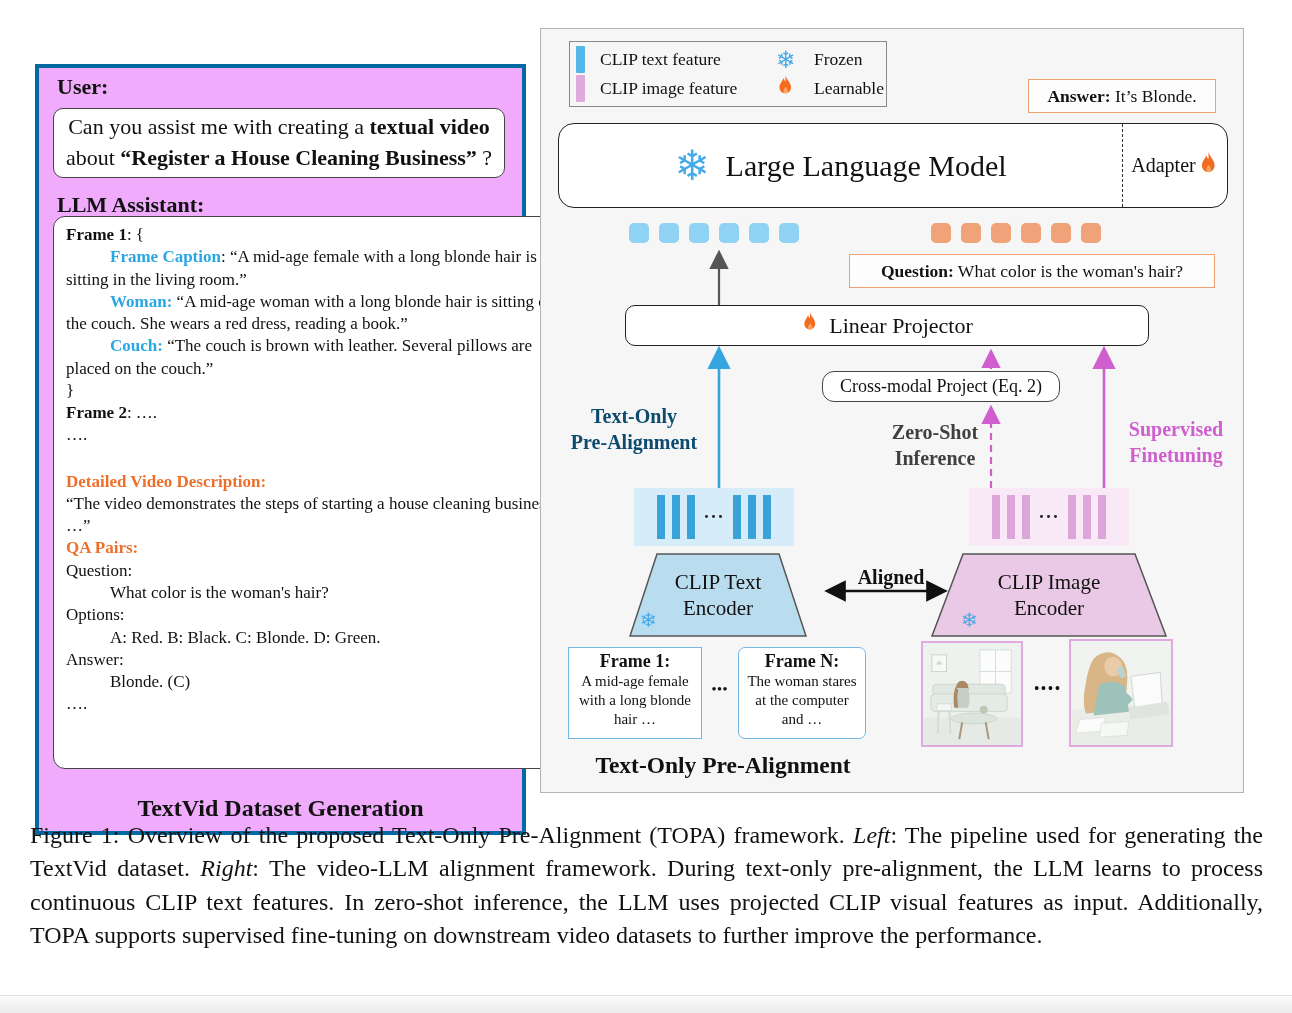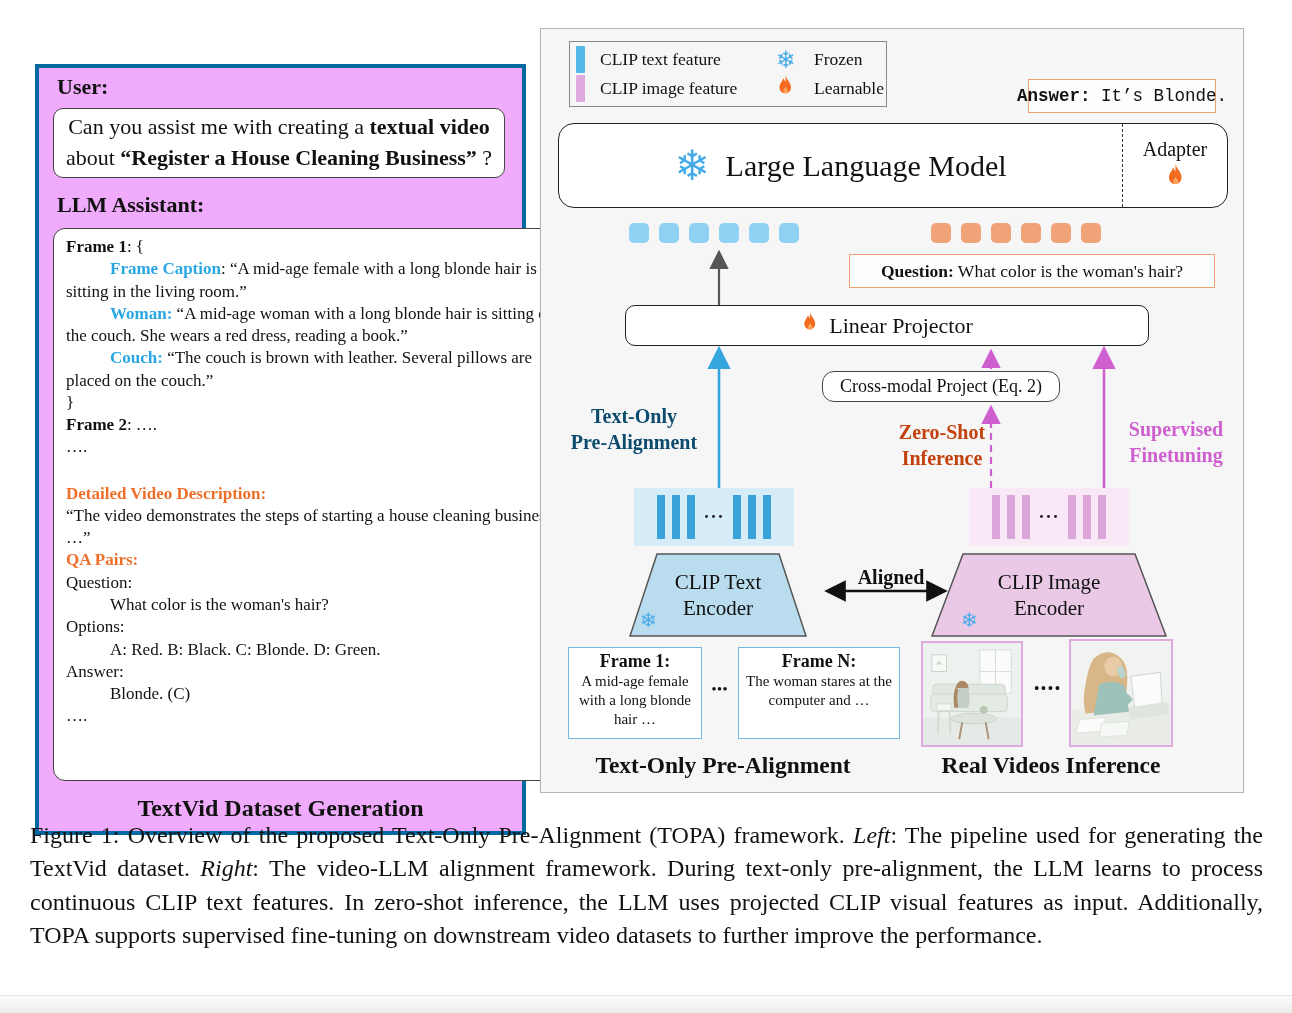--- a/index.html
+++ b/index.html
@@ -6,89 +6,89 @@
   #page{position:relative;width:1292px;height:1013px;background:#ffffff;overflow:hidden;
         font-family:"Liberation Serif",serif;color:#111;}
   .abs{position:absolute;}
 
   
   #left-panel{left:35px;top:28px;width:483px;height:763px;background:#f0abfc;border:4px solid #0369a1;margin-top:36px;}
   .panel-heading{font-weight:bold;font-size:22px;}
   .round-box{background:#fff;border:1.3px solid #444;border-radius:10px;}
   #user-box{left:14px;top:40px;width:452px;height:70px;display:flex;align-items:center;justify-content:center;
             text-align:center;font-size:22px;line-height:1.4;padding:0 8px;box-sizing:border-box;}
-  #assistant-box{left:14px;top:160px;width:518px;height:553px;border-radius:12px;padding:7px 12px 0 12px;
+  #assistant-box{left:14px;top:148px;width:518px;height:553px;border-radius:12px;padding:7px 12px 0 12px;
                  box-sizing:border-box;font-size:17px;line-height:1.31;}
   #assistant-box p{margin:0;}
   .indent{text-indent:44px;}
   .cyan{color:#29a7e2;font-weight:bold;}
   .orange{color:#ee6f2a;font-weight:bold;}
   .gap-top{margin-top:24px !important;}
   #left-title{left:0;bottom:9px;width:100%;text-align:center;font-size:24px;font-weight:bold;}
 
   
   #right-panel{left:540px;top:28px;width:702px;height:763px;background:#f6f6f6;border:1px solid #b5b5b5;}
 
   #legend{left:28px;top:12px;width:318px;height:66px;border:1px solid #8a8a8a;display:grid;
           grid-template-columns:24px 176px 38px auto;grid-template-rows:1fr 1fr;align-items:center;
           padding:3px 6px;box-sizing:border-box;font-size:17.5px;}
   .legend-bar{width:9px;height:27px;border-radius:1px;}
   .snow{font-family:"DejaVu Sans",sans-serif;color:#45aae8;line-height:1;}
 
   .orange-box{background:#fdfdfd;border:1.6px solid #f0a16e;display:flex;align-items:center;justify-content:center;
               font-size:17.5px;box-sizing:border-box;white-space:nowrap;}
-  #answer-box{left:487px;top:50px;width:188px;height:34px;font-family:Liberation Mono, monospace;}
+  #answer-box{left:487px;top:50px;width:188px;height:34px;}
   #question-box{left:308px;top:225px;width:366px;height:34px;}
 
   #llm-box{left:17px;top:94px;width:670px;height:85px;background:#fff;border:1.6px solid #222;border-radius:16px;
            display:flex;box-sizing:border-box;}
   #llm-main{width:563px;display:flex;align-items:center;justify-content:center;gap:16px;
             border-right:1.6px dashed #333;}
   #llm-label{font-size:30px;}
-  #adapter{flex:1;display:flex;flex-direction:column;align-items:center;justify-content:center;gap:2px;}
+  #adapter{flex:1;display:flex;align-items:center;justify-content:center;gap:2px;}
   #adapter-label{font-size:20px;}
 
   .token-row{display:flex;gap:10px;}
   .token{width:20px;height:20px;border-radius:5px;}
   .token.blue{background:#8fd2f3;}
   .token.orangey{background:#f0a379;}
   #blue-tokens{left:88px;top:194px;}
   #orange-tokens{left:390px;top:194px;}
 
   #linear-projector{left:84px;top:276px;width:524px;height:41px;background:#fff;border:1.6px solid #222;
                     border-radius:10px;display:flex;align-items:center;justify-content:center;gap:10px;
                     font-size:22px;box-sizing:border-box;}
   #cross-modal{left:281px;top:342px;width:238px;height:31px;background:#fff;border:1.3px solid #444;
                border-radius:12px;display:flex;align-items:center;justify-content:center;font-size:18px;
                box-sizing:border-box;white-space:nowrap;}
 
   .flow-label{font-weight:bold;font-size:20px;line-height:26px;text-align:center;}
   #flow-pre-align{left:13px;top:374px;width:160px;color:#0c4a6e;}
-  #flow-zero-shot{left:321px;top:390px;width:160px;color:#c2410c;}
+  #flow-zero-shot{left:314px;top:390px;width:160px;color:#404040;}
   #flow-sft{left:560px;top:387px;width:150px;color:#cf5ecf;}
 
   .feat-block{width:160px;height:58px;display:flex;align-items:center;justify-content:center;gap:7px;}
   #text-feats{left:93px;top:459px;background:#d7ecf9;}
   #image-feats{left:428px;top:459px;background:#f9e9f7;}
   .fbar{width:8px;height:44px;}
   #text-feats .fbar{background:#39a3d9;}
   #image-feats .fbar{background:#dda6da;}
   .feat-dots{font-size:18px;font-weight:bold;color:#222;padding:0 1px;letter-spacing:1px;}
 
   .trap{overflow:visible;}
   .trap-label{position:absolute;left:0;top:0;width:100%;height:100%;display:flex;flex-direction:column;
               align-items:center;justify-content:center;font-size:21px;line-height:26px;text-align:center;}
   .trap-snow{position:absolute;left:11px;bottom:7px;font-size:20px;}
   #aligned-label{left:295px;top:537px;width:110px;text-align:center;font-weight:bold;font-size:20px;}
 
   .frame-box{background:#fff;border:1.5px solid #74b9e4;text-align:center;box-sizing:border-box;padding-top:3px;}
   .frame-box .ft{font-weight:bold;font-size:18px;}
   .frame-box .fb{font-size:15px;line-height:1.27;padding:0 4px;}
   #frame1-box{left:27px;top:618px;width:134px;height:92px;}
-  #frameN-box{left:197px;top:618px;width:162px;height:92px;}
+  #frameN-box{left:197px;top:618px;width:128px;height:92px;border-radius:7px;}
   #frame-dots{left:161px;top:652px;width:36px;text-align:center;font-size:13px;font-weight:bold;letter-spacing:1px;}
   #image-dots{left:486px;top:652px;width:42px;text-align:center;font-size:14px;font-weight:bold;letter-spacing:2px;}
 
   .vid-img{border:2px solid #dfaade;box-sizing:border-box;background:#eef2ef;}
   #vid-img1{left:380px;top:612px;width:102px;height:106px;}
   #vid-img2{left:528px;top:610px;width:104px;height:108px;}
   .vid-img svg{display:block;width:100%;height:100%;}
 
   .bottom-label{font-weight:bold;font-size:23.5px;text-align:center;}
   #bottom-left-label{left:37px;top:723px;width:290px;}
@@ -313,21 +313,20 @@
         <polygon points="56,68 96,62 100,74 60,80" fill="#e0e4df"></polygon>
         <path d="M22 18 q16 -14 30 2 q6 8 4 26 q-2 16 2 24 l-44 4 q-4 -14 0 -30 q2 -16 8 -26 z" fill="#d9b687"></path>
         <ellipse cx="42" cy="26" rx="9" ry="10" fill="#e9cba8"></ellipse>
         <path d="M28 44 q14 -6 26 2 l4 26 -36 4 z" fill="#9cc2ba"></path>
         <path d="M46 50 q10 0 16 10 l-6 6 q-8 -6 -12 -10 z" fill="#9cc2ba"></path>
         <rect x="47" y="26" width="7" height="12" rx="3" fill="#bcd3cd" transform="rotate(-18 50 32)"></rect>
       </svg>
     </div>
 
     <div id="bottom-left-label" class="abs bottom-label">Text-Only Pre-Alignment</div>
-    <div id="bottom-right-label" class="abs bottom-label">Real Videos Inference</div>
 
     <svg id="arrow-layer" class="abs">
       <defs>
         <marker id="ah-gray" markerWidth="9" markerHeight="9" refX="7" refY="4.5" orient="auto">
             <path d="M0,0 L9,4.5 L0,9 z" fill="#555"></path>
           </marker>
         <marker id="ah-blue" markerWidth="9" markerHeight="9" refX="7" refY="4.5" orient="auto">
             <path d="M0,0 L9,4.5 L0,9 z" fill="#35a5df"></path>
           </marker>
         <marker id="ah-mag" markerWidth="9" markerHeight="9" refX="7" refY="4.5" orient="auto">

